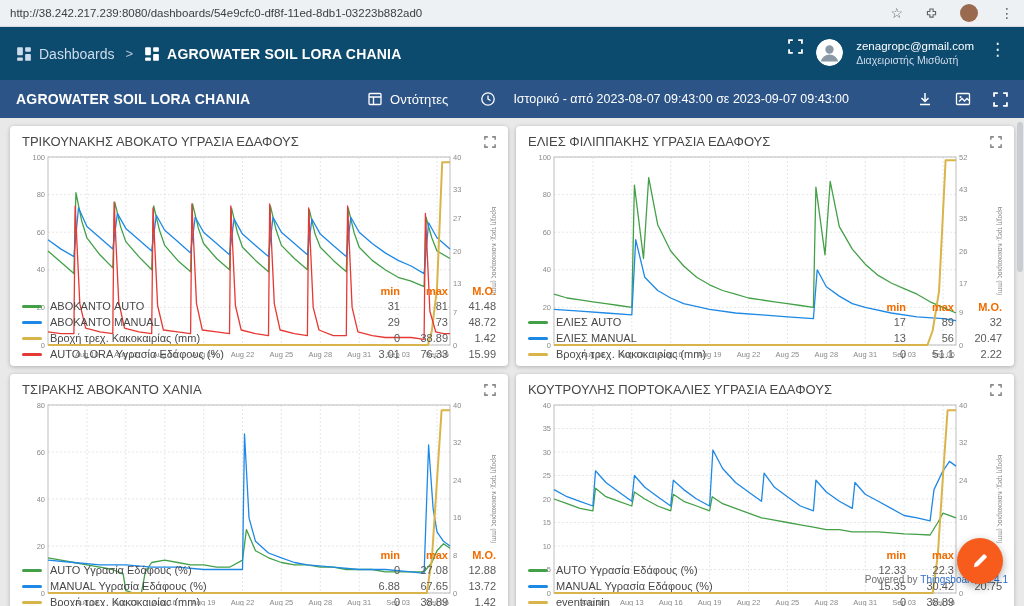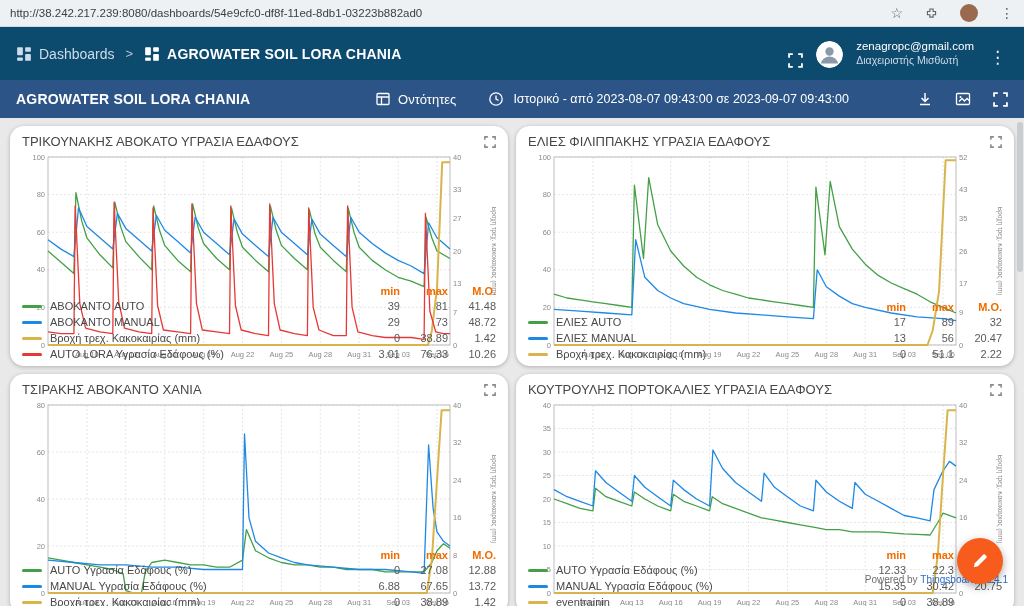--- a/index.html
+++ b/index.html
@@ -12,35 +12,35 @@
 .url{flex:1;font-size:11.5px;color:#3b4043;white-space:nowrap;overflow:hidden}
 .bicon{color:#5f6368;font-size:14px;line-height:1;cursor:pointer;display:flex;align-items:center}
 .bavatar{width:18px;height:18px;border-radius:50%;background:#9a6a4f;cursor:pointer;flex:none}
 .bdots{color:#5f6368;font-size:14px;cursor:pointer}
 
 .navbar{height:53px;background:#0c4a6e;display:flex;align-items:center;padding:0 16px;color:#fff}
 .nav-root{display:flex;align-items:center;gap:7px;color:#cfdceb;font-size:14px;font-weight:500;cursor:pointer;text-decoration:none}
 .nav-sep{margin:0 11px;color:#b7c6d8;font-size:13px}
 .nav-cur{display:flex;align-items:center;gap:7px;font-size:14px;font-weight:700;letter-spacing:.2px}
 .spacer{flex:1}
-.nav-right{display:flex;align-items:flex-end;gap:13px}
+.nav-right{display:flex;align-items:flex-start;gap:13px}
 .avatar{width:27px;height:27px;border-radius:50%;overflow:hidden;flex:none;cursor:pointer}
 .uinfo{display:flex;flex-direction:column;line-height:1.3}
 .uemail{font-size:11.5px}
 .urole{font-size:10.5px;color:#cddaea}
 .ndots{font-size:17px;cursor:pointer;padding:0 2px;color:#eaf1f8}
 
 .subbar{height:38px;background:#2c5486;display:flex;align-items:center;padding:0 16px;color:#fff}
 .sub-title{font-size:14px;font-weight:700;letter-spacing:.2px}
 .ent{display:flex;align-items:center;gap:7px;font-size:13px;cursor:pointer;margin-right:32px}
-.tw{display:flex;align-items:center;gap:9px;font-size:12.5px;cursor:pointer;margin-right:46px;white-space:nowrap}
+.tw{display:flex;align-items:center;gap:17px;font-size:12.5px;cursor:pointer;margin-right:46px;white-space:nowrap}
 .sico{cursor:pointer;margin-left:22px;display:flex;align-items:center}
 
 .content{position:absolute;top:118px;bottom:0;left:0;right:0;padding:8px 10px;display:grid;grid-template-columns:1fr 1fr;grid-auto-rows:240px;gap:8px;overflow:hidden}
-.card{background:#fff;border-radius:14px;box-shadow:0 1px 4px rgba(0,0,0,.25);padding:8px 12px 4px;display:flex;flex-direction:column;overflow:hidden}
+.card{background:#fff;border-radius:4px;box-shadow:0 1px 4px rgba(0,0,0,.25);padding:8px 12px 4px;display:flex;flex-direction:column;overflow:hidden}
 .whead{display:flex;justify-content:space-between;align-items:flex-start;margin-bottom:2px}
 .wtitle{font-size:13px;color:#474747;font-weight:500;white-space:nowrap;overflow:hidden}
 .wexp{cursor:pointer;padding-top:2px}
 .wchart{flex:1 1 auto;min-height:0}
 .wlegend{margin-top:14px}
 .lrow{display:flex;align-items:center;height:16px}
 .lhead{height:15px}
 .lsw{width:20px;height:3px;border-radius:1.5px;flex:none;display:inline-block}
 .llab{margin-left:8px;flex:1;font-size:11px;color:#484848;white-space:nowrap;overflow:hidden}
 .lcol{width:48px;text-align:right;font-size:11px;color:#5a5a5a;flex:none}
@@ -218,21 +218,21 @@
           <div class="lrow lhead">
             <span class="lsw"></span>
             <span class="llab"></span>
             <span class="lcol">min</span>
             <span class="lcol">max</span>
             <span class="lcol">M.O.</span>
           </div>
           <div class="lrow">
             <span class="lsw" style="background:#43a047"></span>
             <span class="llab">ΑΒΟΚΑΝΤΟ AUTO</span>
-            <span class="lcol">39</span>
+            <span class="lcol">31</span>
             <span class="lcol">81</span>
             <span class="lcol">41.48</span>
           </div>
           <div class="lrow">
             <span class="lsw" style="background:#1e88e5"></span>
             <span class="llab">ΑΒΟΚΑΝΤΟ MANUAL</span>
             <span class="lcol">29</span>
             <span class="lcol">73</span>
             <span class="lcol">48.72</span>
           </div>
@@ -241,21 +241,21 @@
             <span class="llab">Βροχή τρεχ. Κακοκαιρίας (mm)</span>
             <span class="lcol">0</span>
             <span class="lcol">38.89</span>
             <span class="lcol">1.42</span>
           </div>
           <div class="lrow">
             <span class="lsw" style="background:#e53935"></span>
             <span class="llab">AUTO LORA Υγρασία Εδάφους (%)</span>
             <span class="lcol">3.01</span>
             <span class="lcol">76.33</span>
-            <span class="lcol">10.26</span>
+            <span class="lcol">15.99</span>
           </div>
         </div>
       </div>
       <div class="card">
         <div class="whead">
           <span class="wtitle">ΕΛΙΕΣ ΦΙΛΙΠΠΑΚΗΣ ΥΓΡΑΣΙΑ ΕΔΑΦΟΥΣ</span>
           <span class="wexp">
             <svg width="12" height="12" viewBox="0 0 14 14" fill="none" stroke="#8a8a8a" stroke-width="1.8">
               <path d="M1 4.5V1h3.5M9.5 1H13v3.5M13 9.5V13H9.5M4.5 13H1V9.5"></path>
             </svg>

